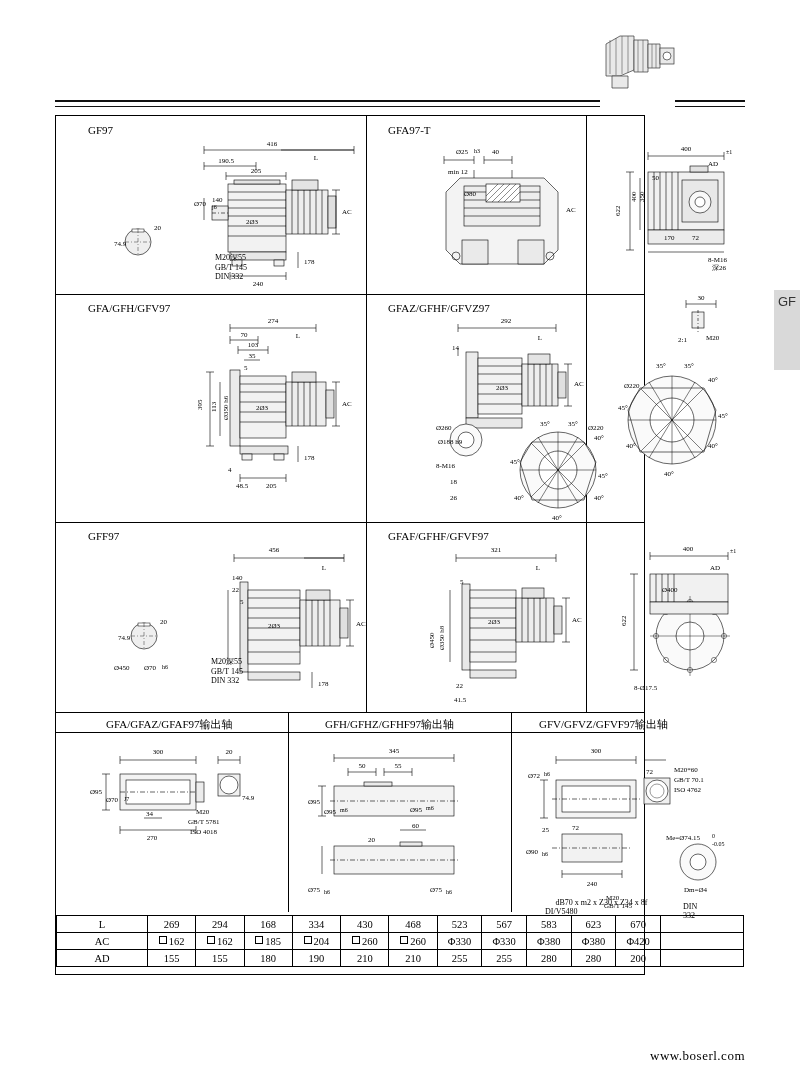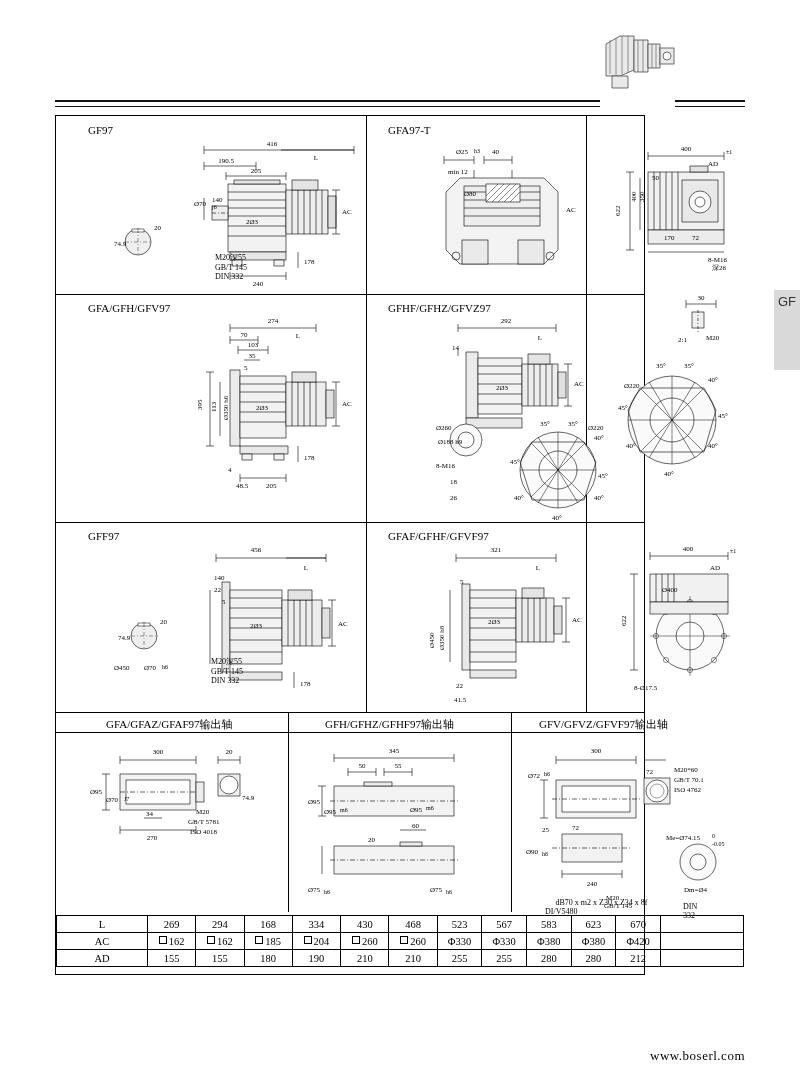--- a/index.html
+++ b/index.html
@@ -116,21 +116,21 @@
 
     <div class="vline" style="left:310px;height:596px"></div>
     <div class="vline" style="left:530px;height:596px"></div>
     <div class="vline" style="left:232px;top:596px;height:200px"></div>
     <div class="vline" style="left:455px;top:596px;height:200px"></div>
     <div class="hline" style="top:616px"></div>
 
     <div class="ctitle" style="left:32px;top:8px">GF97</div>
     <div class="ctitle" style="left:332px;top:8px">GFA97-T</div>
     <div class="ctitle" style="left:32px;top:186px">GFA/GFH/GFV97</div>
-    <div class="ctitle" style="left:332px;top:186px">GFHF/GFHZ/GFVZ97</div>
+    <div class="ctitle" style="left:332px;top:186px">GFAZ/GFHF/GFVZ97</div>
     <div class="ctitle" style="left:32px;top:414px">GFF97</div>
     <div class="ctitle" style="left:332px;top:414px">GFAF/GFHF/GFVF97</div>
     <div class="ctitle" style="left:50px;top:601px;font-size:11px">GFA/GFAZ/GFAF97输出轴</div>
     <div class="ctitle" style="left:269px;top:601px;font-size:11px">GFH/GFHZ/GFHF97输出轴</div>
     <div class="ctitle" style="left:483px;top:601px;font-size:11px">GFV/GFVZ/GFVF97输出轴</div>
 
     <div class="dwg" style="left:130px;top:20px">
       <svg width="180" height="155" viewBox="0 0 180 155">
         <g stroke="#000" fill="none" stroke-width="0.6">
 
@@ -436,21 +436,21 @@
         <text class="txt" x="72" y="10">35°</text>
         <text class="txt" x="98" y="24">40°</text>
         <text class="txt" x="14" y="48">45°</text>
         <text class="txt" x="102" y="62">45°</text>
         <text class="txt" x="18" y="84">40°</text>
         <text class="txt" x="98" y="84">40°</text>
         <text class="txt" x="56" y="104">40°</text>
       </svg>
     </div>
 
-    <div class="dwg" style="left:130px;top:424px">
+    <div class="dwg" style="left:148px;top:424px">
       <svg width="180" height="170" viewBox="0 0 180 170">
         <g stroke="#000" fill="none" stroke-width="0.6">
           <line x1="30" y1="18" x2="140" y2="18"></line>
           <line x1="30" y1="14" x2="30" y2="22"></line>
             <line x1="140" y1="14" x2="140" y2="22"></line>
           <line x1="100" y1="18" x2="140" y2="18"></line>
 
           <rect x="36" y="42" width="8" height="90" fill="#e8e8e8"></rect>
           <rect x="44" y="50" width="52" height="74" fill="#f2f2f2"></rect>
           <path d="M44 58 L96 58 M44 68 L96 68 M44 78 L96 78 M44 88 L96 88 M44 100 L96 100 M44 112 L96 112"></path>
@@ -746,21 +746,21 @@
         <td>155</td>
         <td>155</td>
         <td>180</td>
         <td>190</td>
         <td>210</td>
         <td>210</td>
         <td>255</td>
         <td>255</td>
         <td>280</td>
         <td>280</td>
-        <td>212</td>
+        <td>200</td>
         <td class="endcell"></td>
       </tr>
     </tbody>
   </table>
 
   <div class="footer">www.boserl.com</div>
 
 </div>
 
 </body></html>

